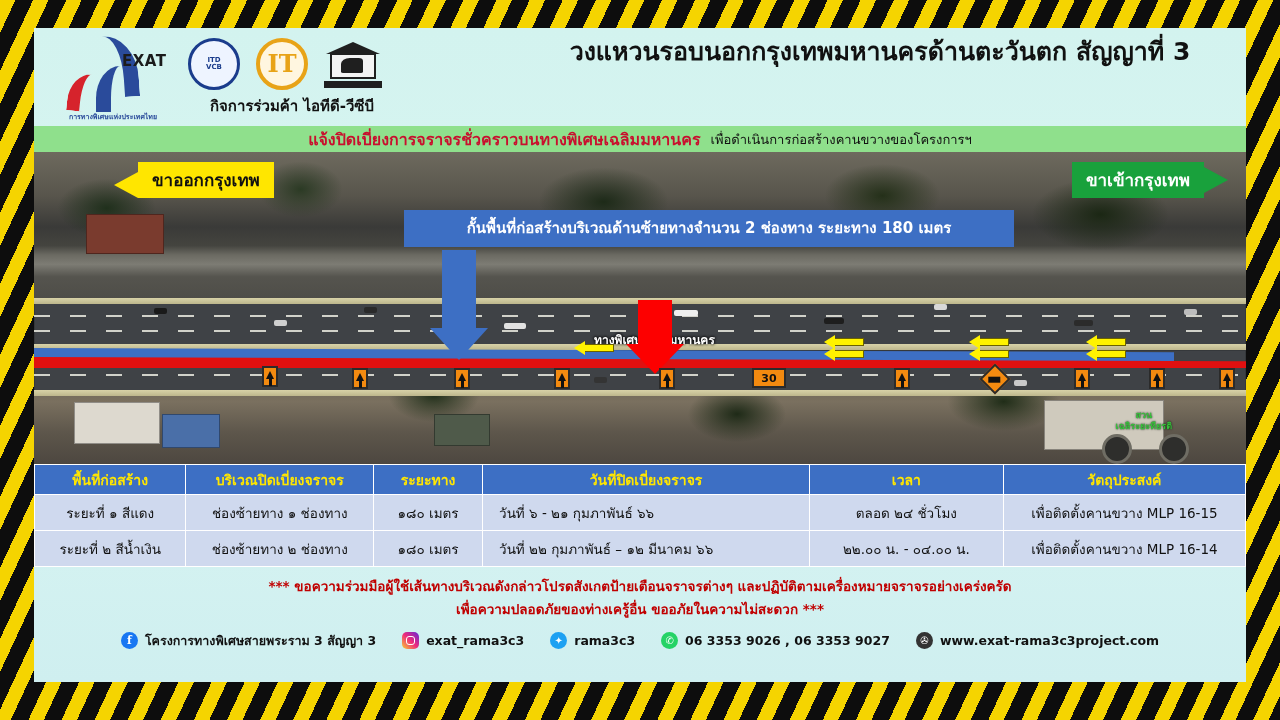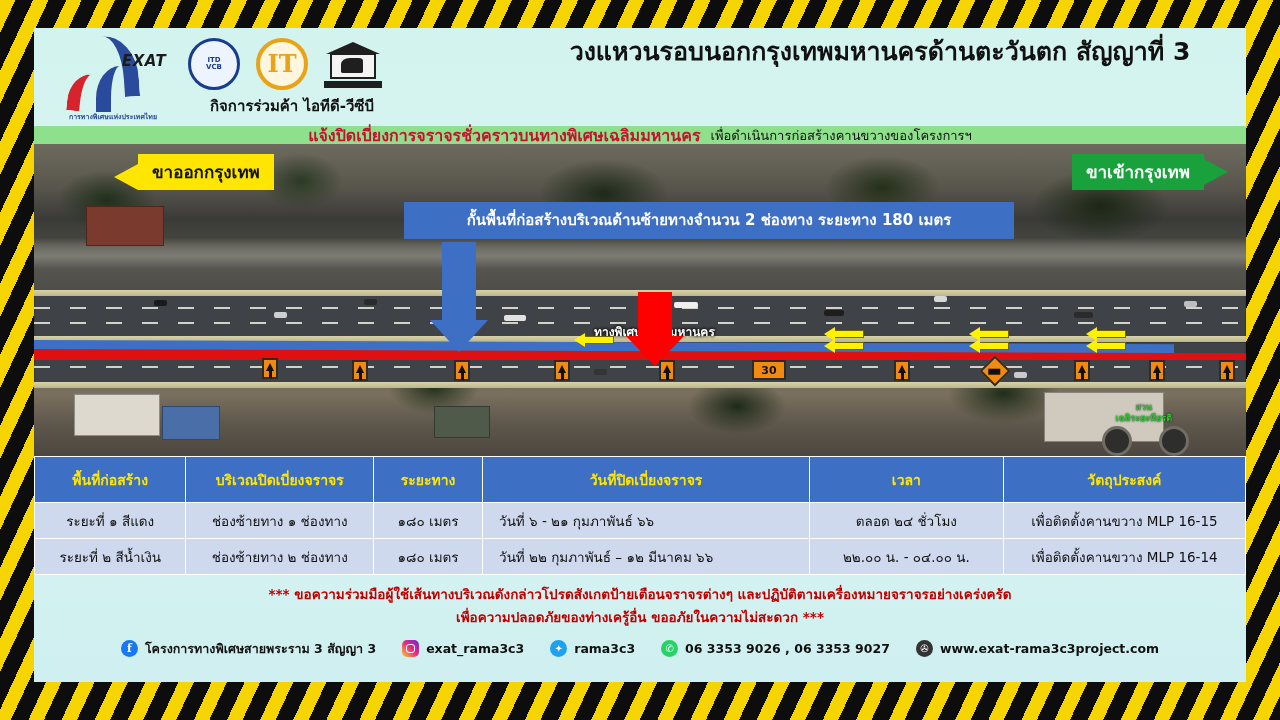--- a/index.html
+++ b/index.html
@@ -47,21 +47,21 @@
     border-radius:60% 0 60% 0/70% 0 70% 0;
   }
   .logo-exat .swoosh-red{
     position:absolute; left:16px; top:44px; width:34px; height:38px;
     border-left:13px solid #d6232c;
     border-radius:65% 0 65% 0/75% 0 75% 0;
     transform:rotate(6deg);
   }
   .logo-exat .exat-word{
     position:absolute; left:70px; top:22px;
-    font-size:15px; font-weight:bold; color:#1b1b1b; letter-spacing:.5px;font-style:italic;
+    font-size:15px; font-weight:bold; color:#1b1b1b; letter-spacing:.5px;
   }
   .logo-exat .exat-sub{
     position:absolute; left:2px; bottom:-2px; width:118px; text-align:center;
     font-size:7px; color:#2a4b9b; font-weight:bold; white-space:nowrap;
   }
   .seal {
     width:52px; height:52px; border-radius:50%;
     display:flex; align-items:center; justify-content:center;
     font-size:7px; font-weight:bold; text-align:center; line-height:1.05;
     margin-top:8px;
@@ -95,21 +95,21 @@
     font-size:15px; font-weight:bold; color:#111;
   }
   #title {
     position:absolute; right:16px; top:6px; width:700px;
     text-align:center; color:#111; font-weight:bold;
     font-size:25px; line-height:1.42;
   }
 
   
   #banner {
-    height:18px; background:#8fe08c;
+    height:26px; background:#8fe08c;
     display:flex; align-items:center; justify-content:center; gap:10px;
   }
   #banner .b1 { color:#c8102e; font-weight:bold; font-size:16px; }
   #banner .b2 { color:#111; font-size:13px; }
 
   
   #map { position:relative; height:312px; overflow:hidden;
     background:#4a4a48; }
   #sat {
     position:absolute; inset:0;
@@ -263,21 +263,21 @@
   }
   .roundabout{
     position:absolute; border-radius:50%; background:#2e2e2c;
     border:3px solid #6f6d64;
   }
 
   
   #table { width:100%; border-collapse:collapse; table-layout:fixed; }
   #table th{
     background:#3d6fc4; color:#ffe600; font-size:14px; font-weight:bold;
-    height:46px; border:1px solid #ffffff; padding:0 4px;
+    height:30px; border:1px solid #ffffff; padding:0 4px;
   }
   #table td{
     background:#cfd9ee; color:#111; font-size:13.5px;
     height:36px; border:1px solid #ffffff; text-align:center; padding:0 6px;
   }
   #table td.left{ text-align:left; padding-left:16px; }
 
   
   #notice{
     text-align:center; color:#c00000; font-weight:bold;

